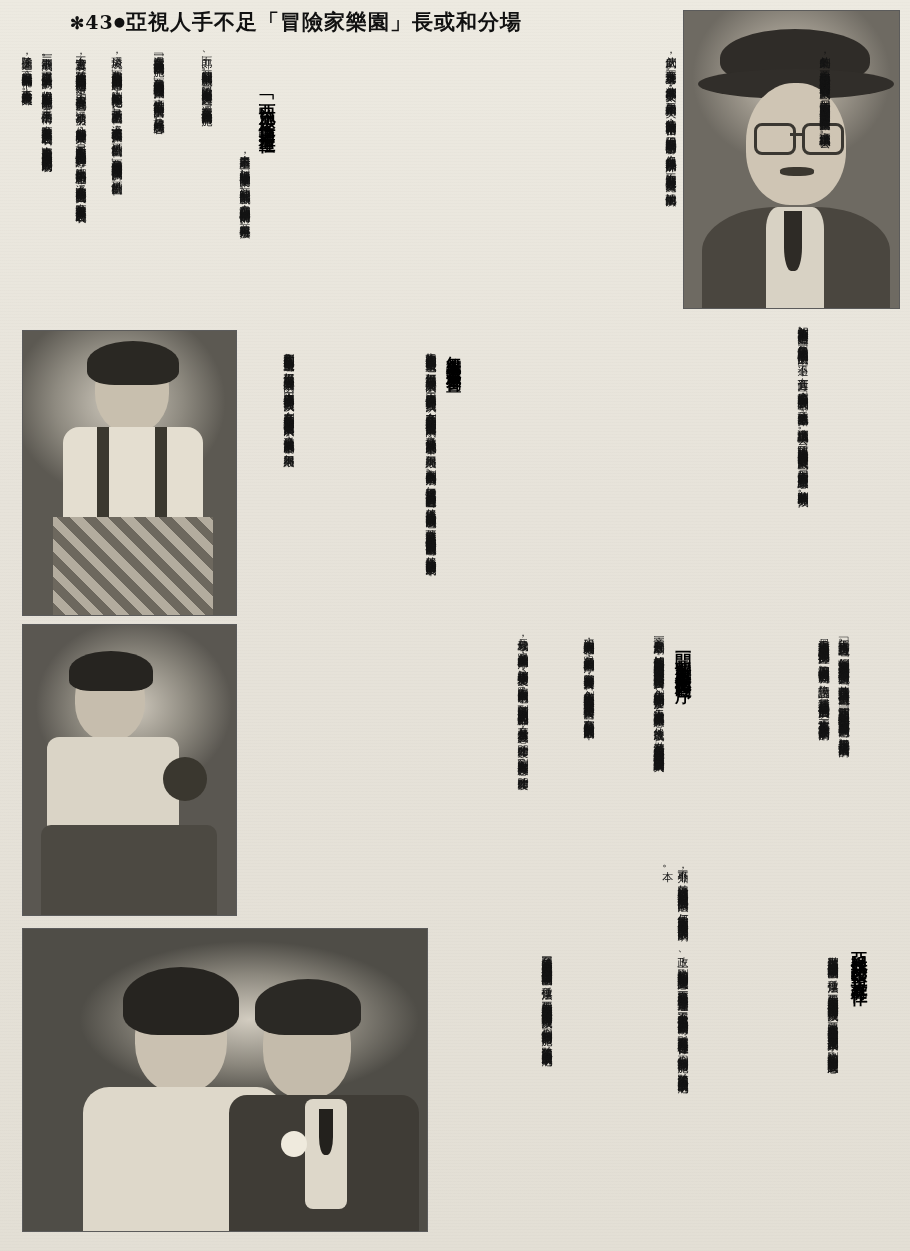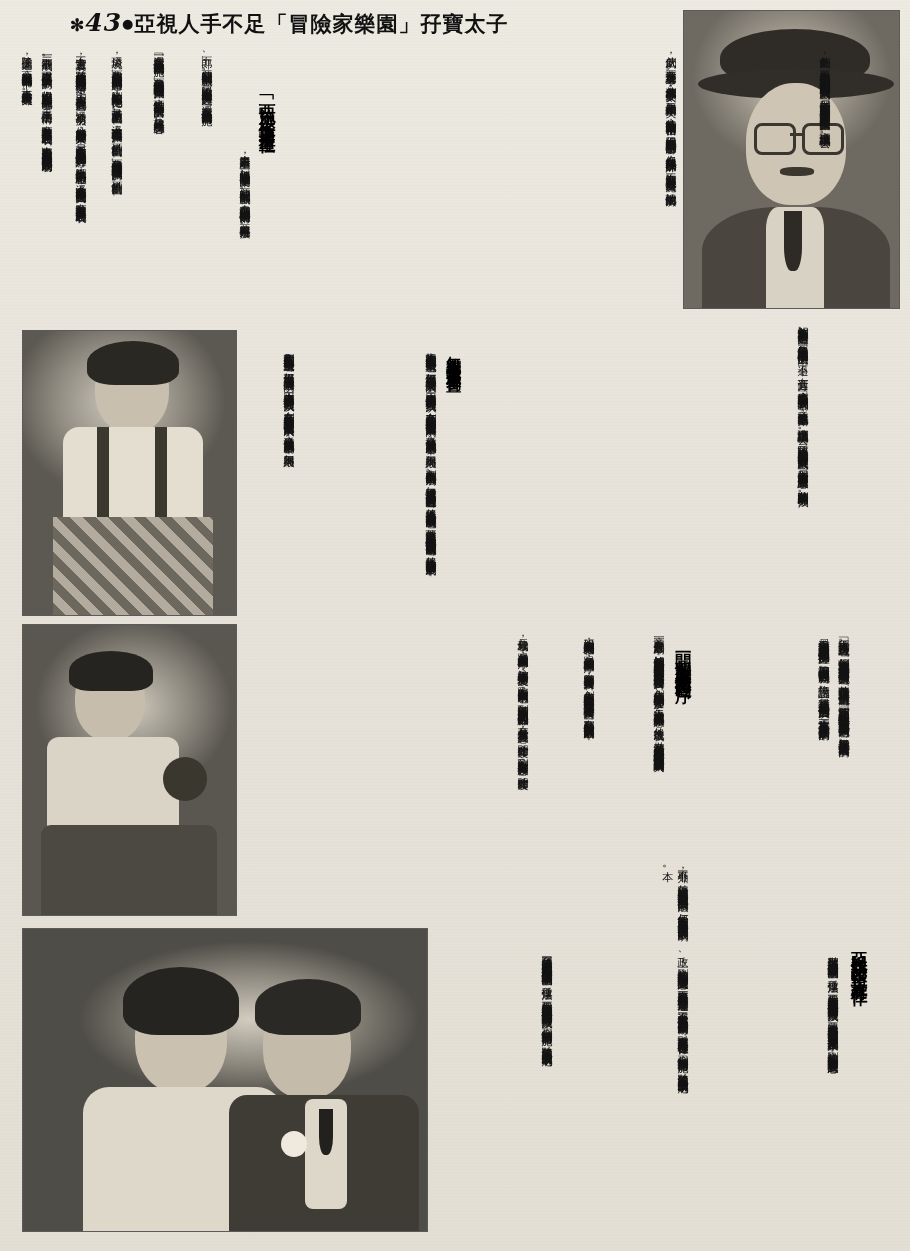--- a/index.html
+++ b/index.html
@@ -21,21 +21,21 @@
   .headline{
     position:absolute;
     top:8px;left:70px;
     font-size:21px;
     font-weight:bold;
     letter-spacing:1px;
     white-space:nowrap;
     font-family:"DejaVu Serif", serif;
   }
   .headline .star{font-size:17px;}
-  .headline .num{font-size:25px;font-style:italic;}
+  .headline .num{font-size:19px;}
   .headline .dot{font-size:13px;vertical-align:3px;}
 
   
   .vcol{
     position:absolute;
     writing-mode:vertical-rl;
     text-orientation:upright;
     font-size:11.5px;
     line-height:1.42;
     letter-spacing:0.5px;
@@ -90,21 +90,21 @@
   }
   
   .fig{position:absolute;border-radius:50%;}
 </style>
 </head>
 <body>
 
 <div class="page">
 
   <div class="headline">
-    <span class="star">✻</span><span class="num">43</span><span class="dot">●</span><span>亞視人手不足「冒險家樂園」孖寶太子</span>
+    <span class="star">✻</span><span class="num">43</span><span class="dot">●</span><span>亞視人手不足「冒險家樂園」長或和分場</span>
   </div>
 
   <div class="photo ph1" style="left:683px;top:10px;width:215px;height:297px;">
     <div class="inner">
 
       <div class="fig" style="left:36px;top:18px;width:150px;height:58px;background:#2f2c28;border-radius:50% 50% 42% 42%;"></div>
       <div class="fig" style="left:14px;top:58px;width:196px;height:30px;background:#312e2a;border-radius:50%;"></div>
 
       <div class="fig" style="left:62px;top:72px;width:100px;height:122px;background:#cfc5b4;border-radius:48% 48% 44% 44%;"></div>
 

